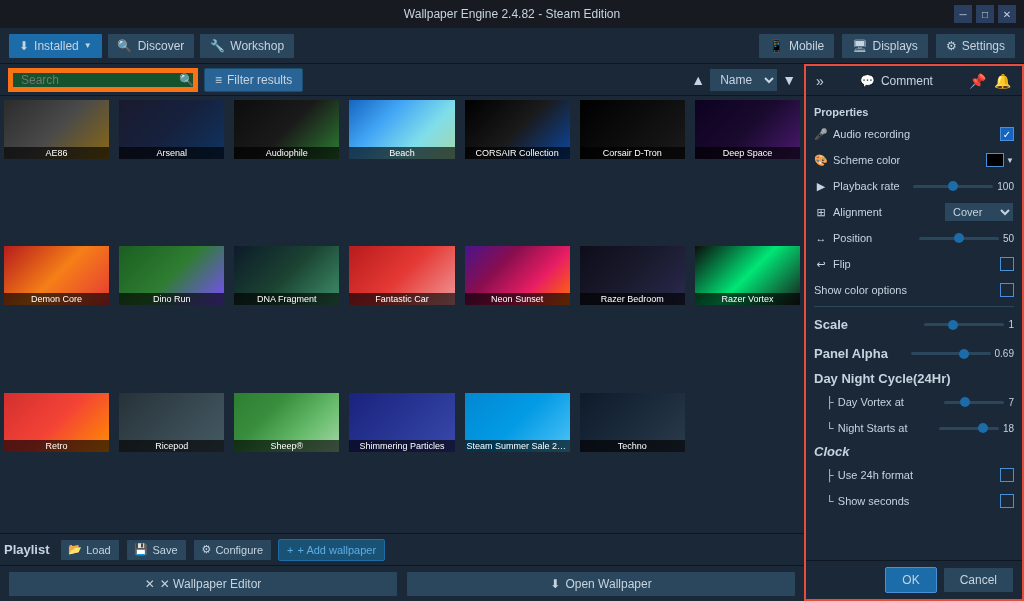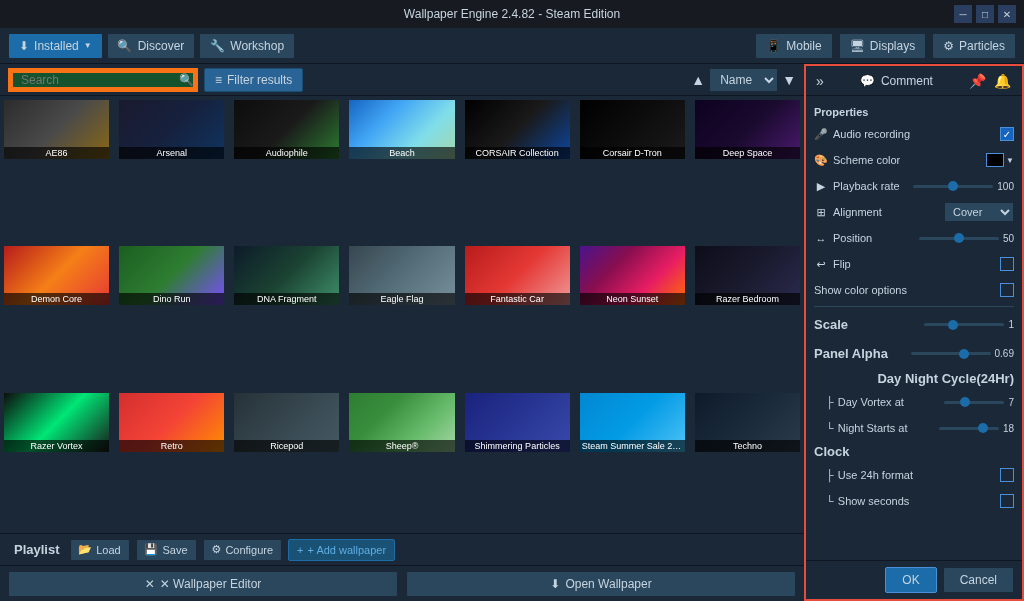--- a/index.html
+++ b/index.html
@@ -241,21 +241,21 @@
     .wp-shimmering { background: linear-gradient(135deg, #1a237e, #283593, #3949ab); }
     .wp-steam-summer { background: linear-gradient(135deg, #0288d1, #039be5, #4fc3f7); }
     .wp-techno { background: linear-gradient(135deg, #0d1b2a, #1b2a3b, #2a3b4c); }
 
     
     .playlist-bar {
       background: #1b2838;
       display: flex;
       align-items: center;
       height: 32px;
-      padding: 0 14px;
+      padding: 0 4px;
       gap: 6px;
       border-top: 1px solid #0e1621;
       flex-shrink: 0;
     }
     .playlist-label {
       color: #c6d4df;
       font-size: 13px;
       font-weight: bold;
       margin-right: 4px;
     }
@@ -537,21 +537,21 @@
     <button class="nav-right-btn">
       <span>📱</span>
       <span>Mobile</span>
     </button>
     <button class="nav-right-btn">
       <span>🖥</span>
       <span>Displays</span>
     </button>
     <button class="nav-right-btn">
       <span>⚙</span>
-      <span>Particles</span>
+      <span>Settings</span>
     </button>
   </div>
 </div>
 
 <div class="main-content">
 
   <div class="left-area">
 
     <div class="search-bar">
       <div class="search-input-wrap">
@@ -616,25 +616,20 @@
           <div class="wp-overlay"></div>
         </div>
         <div class="wallpaper-item">
           <div class="wallpaper-thumb wp-dino"></div>
           <div class="wp-label">Dino Run</div>
           <div class="wp-overlay"></div>
         </div>
         <div class="wallpaper-item">
           <div class="wallpaper-thumb wp-dna"></div>
           <div class="wp-label">DNA Fragment</div>
-          <div class="wp-overlay"></div>
-        </div>
-        <div class="wallpaper-item">
-          <div class="wallpaper-thumb wp-eagle"></div>
-          <div class="wp-label">Eagle Flag</div>
           <div class="wp-overlay"></div>
         </div>
         <div class="wallpaper-item">
           <div class="wallpaper-thumb wp-fantastic"></div>
           <div class="wp-label">Fantastic Car</div>
           <div class="wp-overlay"></div>
         </div>
         <div class="wallpaper-item">
           <div class="wallpaper-thumb wp-neon"></div>
           <div class="wp-label">Neon Sunset</div>
@@ -813,21 +808,21 @@
       </div>
 
       <div class="prop-row">
         <div class="big-label">Panel Alpha</div>
         <div class="prop-slider-wrap">
           <input type="range" class="prop-slider" min="0" max="1" step="0.01" value="0.69" style="">
           <span class="prop-value">0.69</span>
         </div>
       </div>
 
-      <div class="big-label" style="margin-bottom:6px;text-align:right;">Day Night Cycle(24Hr)</div>
+      <div class="big-label" style="margin-bottom:6px;">Day Night Cycle(24Hr)</div>
 
       <div class="prop-row sub-indent">
         <div class="sub-prop-label">
           <span>├</span>
           <span>Day Vortex at</span>
         </div>
         <div class="prop-slider-wrap">
           <input type="range" class="prop-slider short" min="0" max="23" value="7" style="">
           <span class="prop-value">7</span>
         </div>
@@ -837,21 +832,21 @@
         <div class="sub-prop-label">
           <span>└</span>
           <span>Night Starts at</span>
         </div>
         <div class="prop-slider-wrap">
           <input type="range" class="prop-slider short" min="0" max="23" value="18" style="">
           <span class="prop-value">18</span>
         </div>
       </div>
 
-      <div class="big-label" style="margin-top:0;margin-bottom:6px;">Clock</div>
+      <div class="big-label" style="margin-top:0;margin-bottom:6px;font-style:italic;">Clock</div>
 
       <div class="prop-row sub-indent">
         <div class="sub-prop-label">
           <span>├</span>
           <span>Use 24h format</span>
         </div>
         <div class="prop-checkbox unchecked"></div>
       </div>
 
       <div class="prop-row sub-indent">

